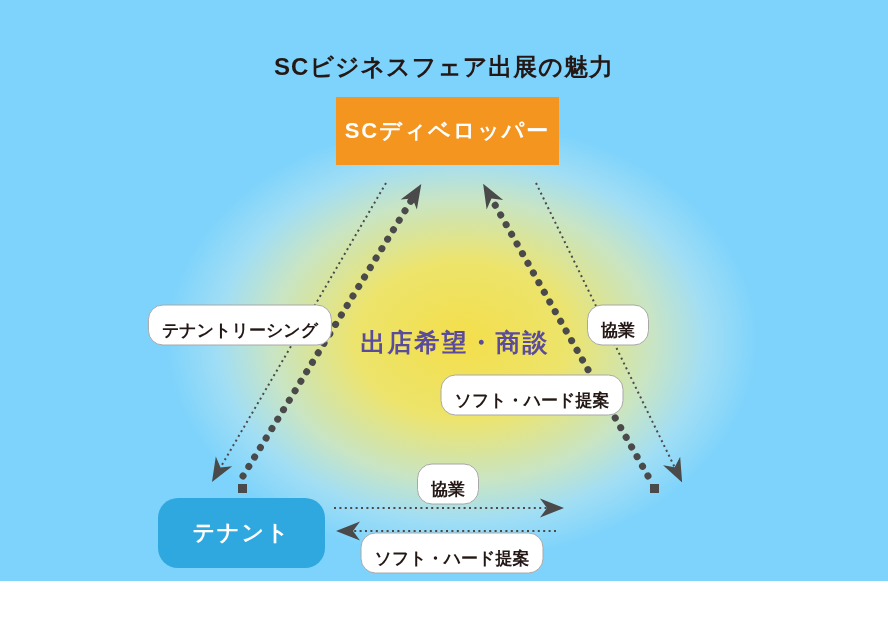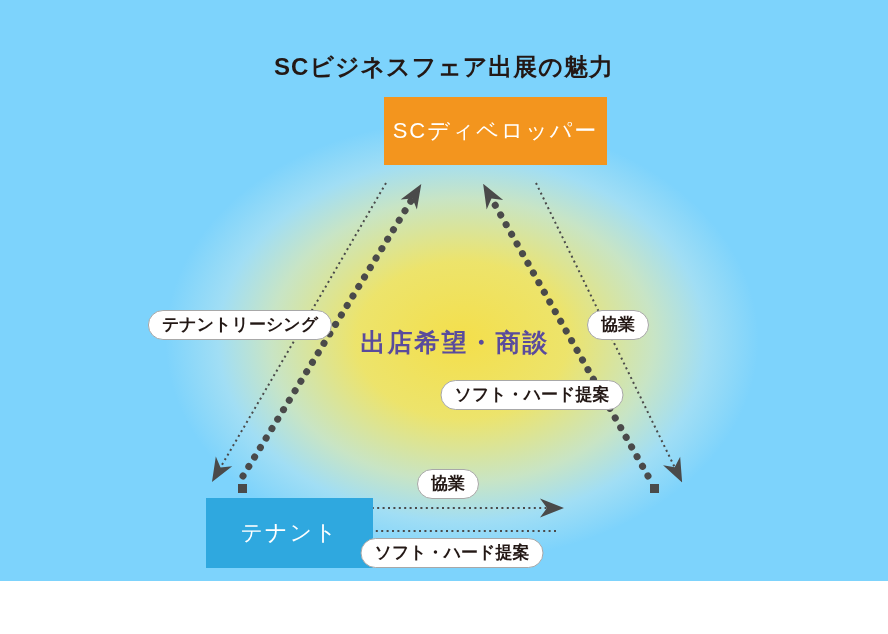--- a/index.html
+++ b/index.html
@@ -59,49 +59,48 @@
     letter-spacing: 1px;
     z-index: 3;
   }
 
   .node {
     position: absolute;
     display: flex;
     align-items: center;
     justify-content: center;
     color: #ffffff;
-    font-weight: normal;
+    font-weight: bold;
     font-size: 22px;
     letter-spacing: 2px;
     z-index: 2;
-    margin-left: 48px;
   }
   .node-developer { left: 336px; top: 97px;  width: 223px; height: 68px; background: #F3951E; }
-  .node-tenant    { left: 158px; top: 498px; width: 167px; height: 70px; background: #2FA8DF; }
+  .node-tenant    { left: 158px; top: 498px; width: 167px; height: 70px; background: #2FA8DF; border-radius: 20px; }
   .node-dx        { left: 573px; top: 499px; width: 165px; height: 69px; background: #56B232; }
 
   .center-label {
     position: absolute;
     left: 455px; top: 342px;
     transform: translate(-50%, -50%);
     font-size: 25px;
     font-weight: bold;
     color: #5A4B9C;
     letter-spacing: 2px;
     white-space: nowrap;
     z-index: 2;
   }
 
   .pill {
     position: absolute;
     transform: translate(-50%, -50%);
     background: #ffffff;
     border: 1.5px solid #a8a8a8;
     border-radius: 15px;
-    padding: 2px 13px 3px 13px;
+    padding: 13px 13px 3px 13px;
     font-size: 17px;
     font-weight: bold;
     color: #231815;
     white-space: nowrap;
     z-index: 2;
     text-align: center;
   }
 </style>
 </head>
 <body>

